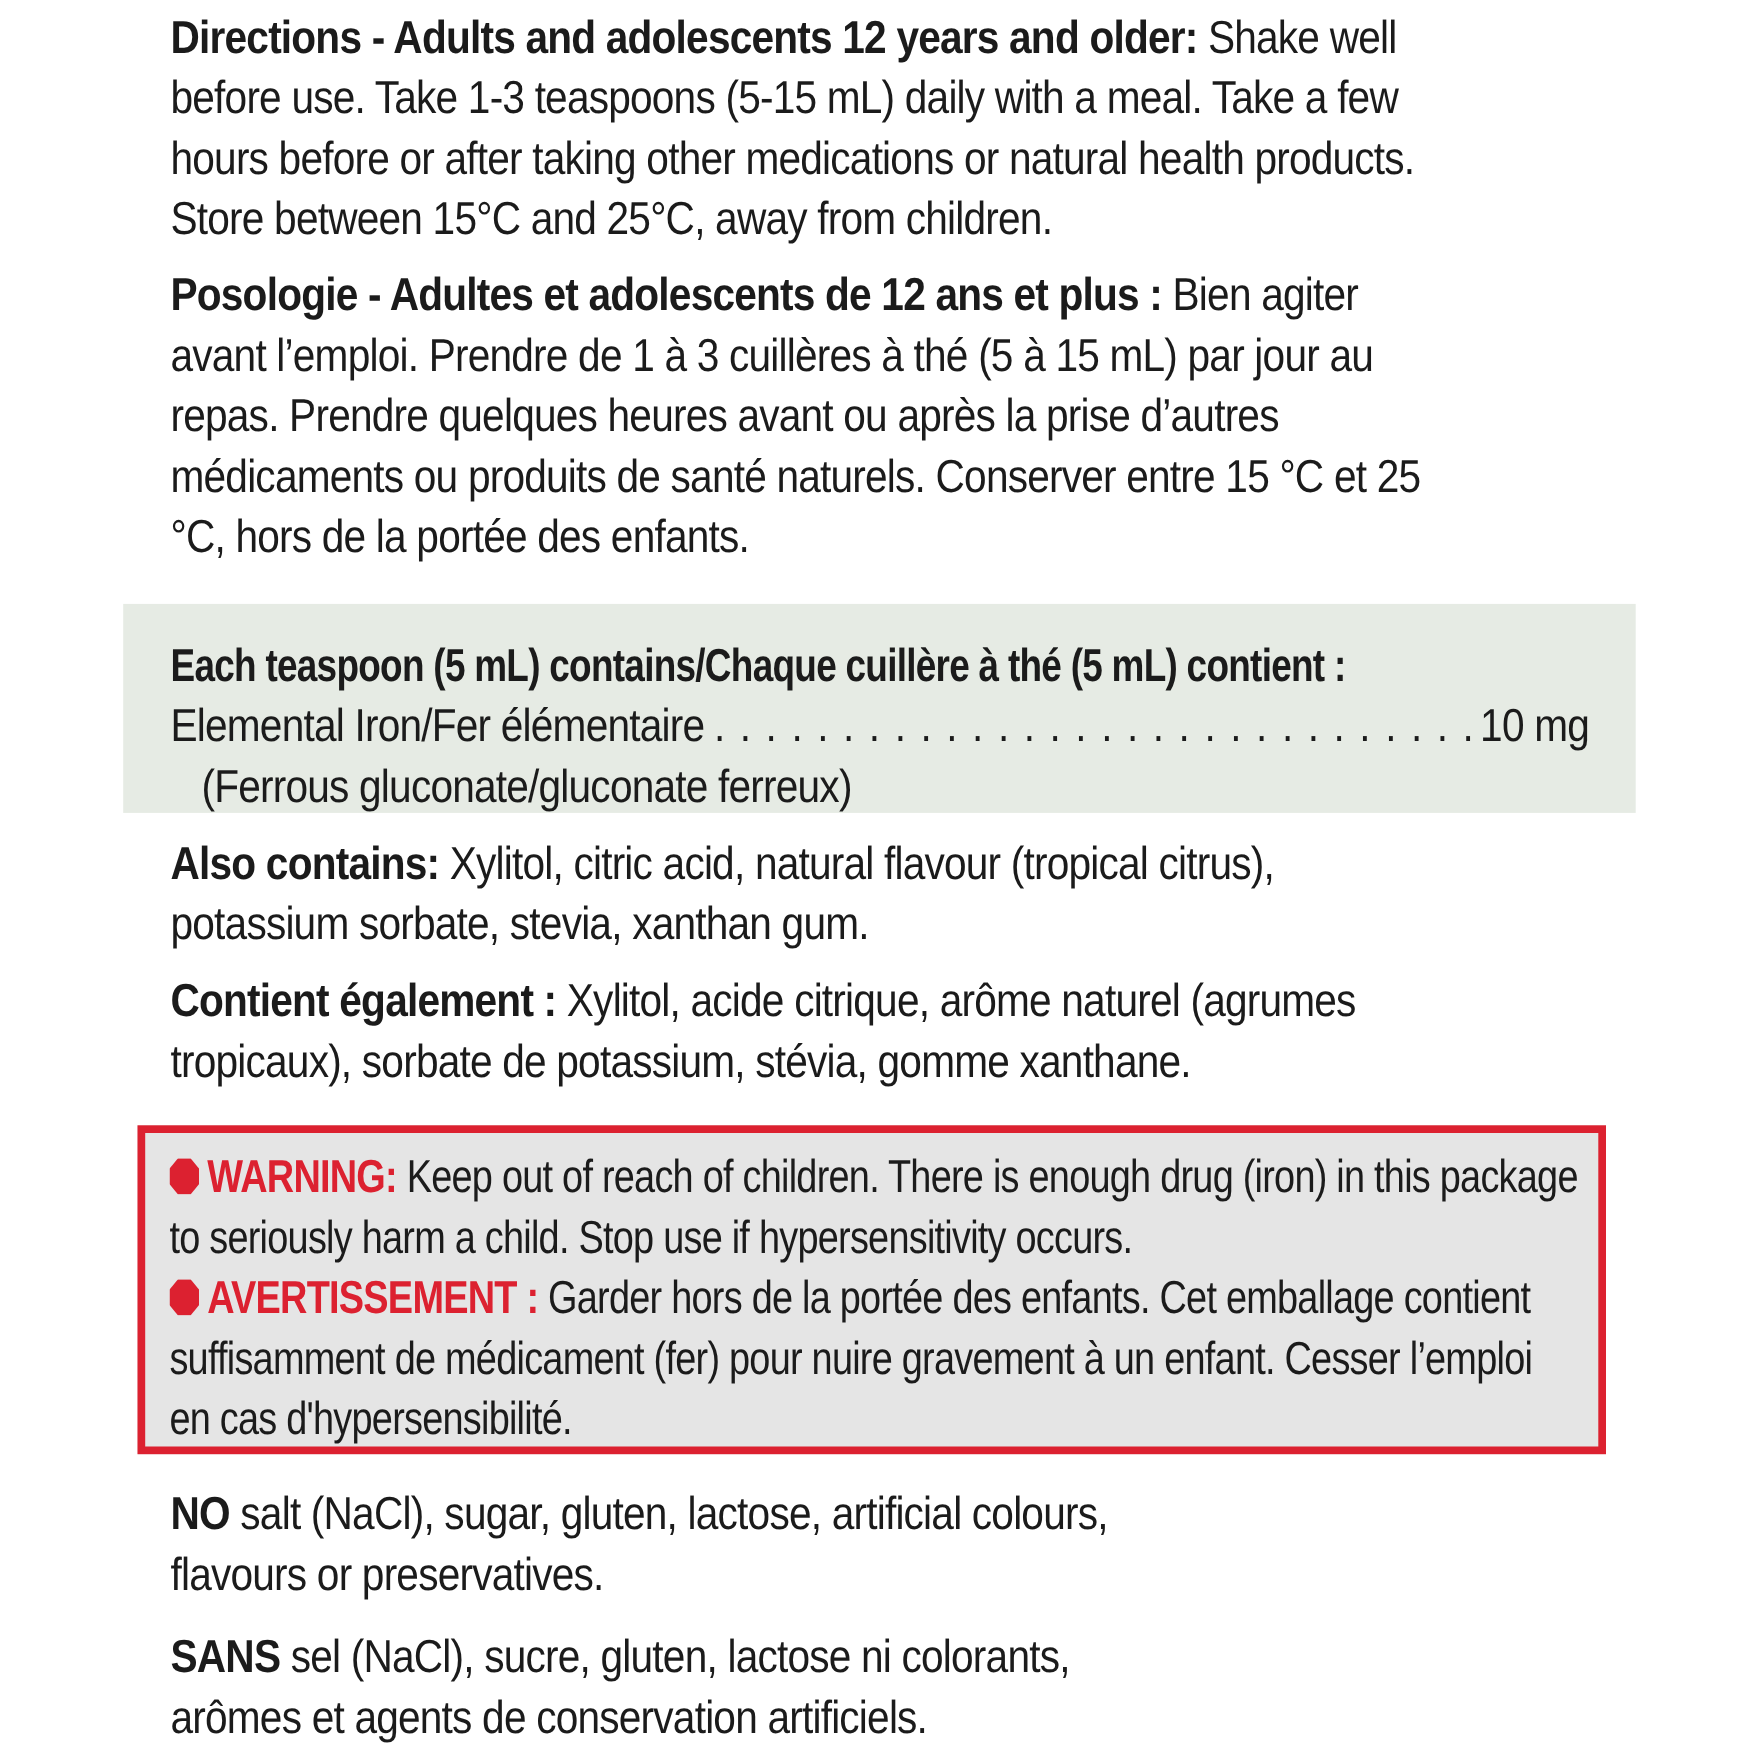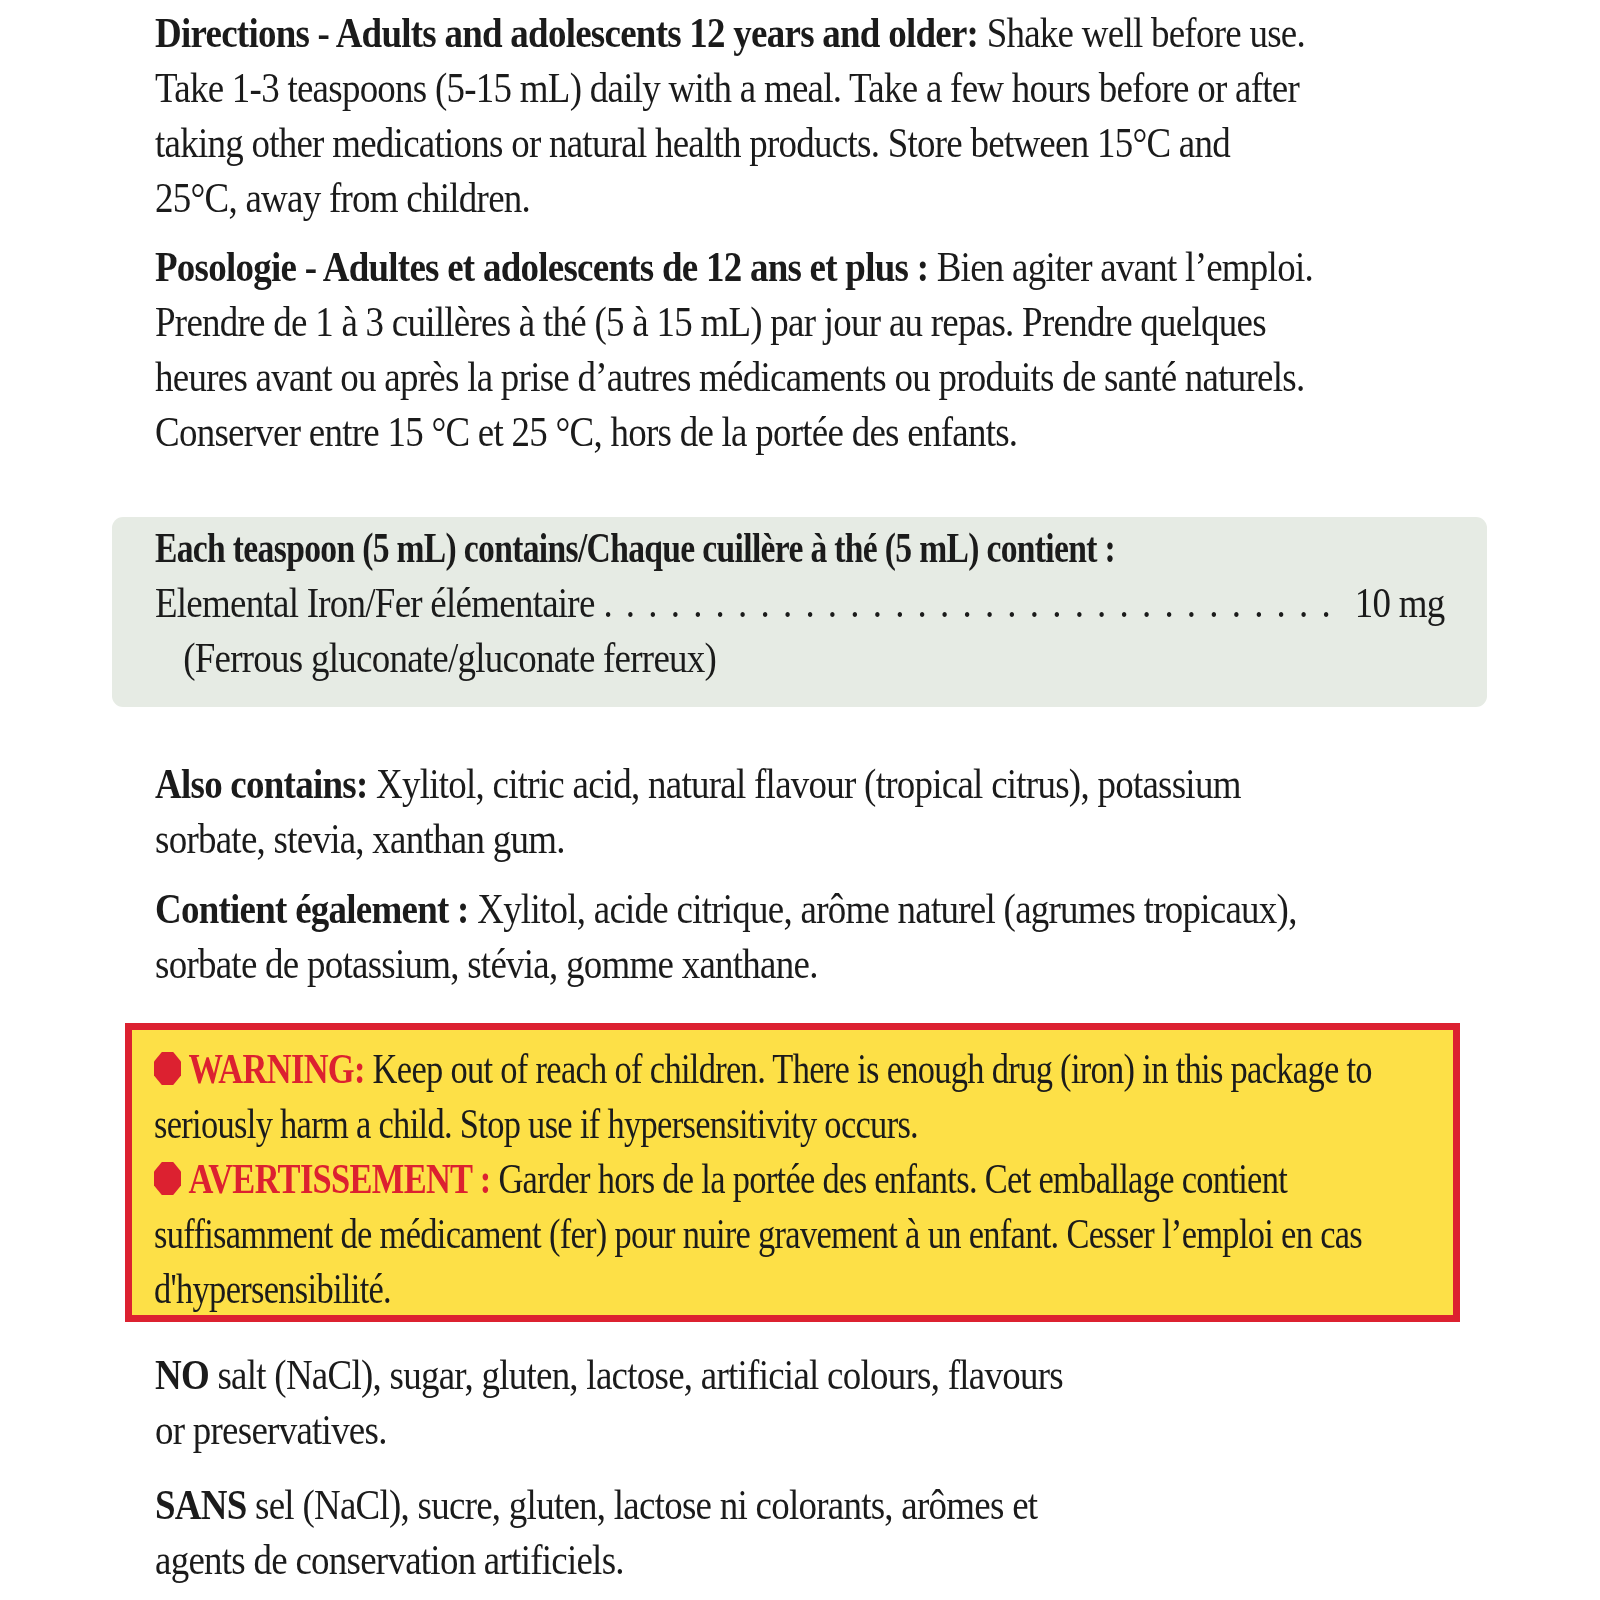--- a/index.html
+++ b/index.html
@@ -1,64 +1,63 @@
 <!DOCTYPE html>
 <html style="--text: #1b1b1b; --accent_red: #dc2130; --panel_bg: #e6ebe4; --badge_green: #1d8a52;"><head>
 <meta charset="utf-8">
 <style>
   html,body{margin:0;padding:0;background:#ffffff;}
   .page{
     position:relative;
     width:1600px;height:1600px;
     overflow:hidden;
     background:#ffffff;
-    font-family:Liberation Serif, serif;
+    font-family:Liberation Sans, sans-serif;
     color:var(--text,#1b1b1b);
   }
   .t{
     font-size:42px;
     line-height:55px;
     letter-spacing:-0.02em;
     margin:0;
     transform-origin:0 0;
   }
   b{font-weight:bold;}
   
   .fit88{width:113.6%;transform:scaleX(.88);}
   .fit82{width:122%;transform:scaleX(.82);}
   .fit80{width:125%;transform:scaleX(.80);}
   .abs{position:absolute;}
 
   .panel{
     position:absolute;
-    left:112px;top:517px;
+    left:112px;top:549px;
     width:1375px;height:190px;
     background:var(--panel_bg,#e6ebe4);
     box-sizing:border-box;
-    padding:4px 42px 12px 43px;
-    border-radius:11px;
+    padding:28px 42px 12px 43px;
   }
   .iron-row{display:flex;align-items:baseline;}
   .iron-row .dots{
     flex:1;
     overflow:hidden;
     white-space:nowrap;
     letter-spacing:15px;
     margin:0 10px;
   }
   .iron-src{padding-left:32px;}
 
   .warnbox{
     position:absolute;
     left:125px;top:1023px;
     width:1335px;height:299px;
     box-sizing:border-box;
     border:7px solid var(--accent_red,#dc2130);
     padding:12px 18px 12px 22px;
-    background:#fde047;
+    background:#e5e5e5;
   }
   .red{color:var(--accent_red,#dc2130);}
   .octagon{
     display:inline-block;
     width:33px;height:33px;
     background:var(--accent_red,#dc2130);
     clip-path:polygon(29% 0,71% 0,100% 29%,100% 71%,71% 100%,29% 100%,0 71%,0 29%);
     vertical-align:-2px;
     margin-right:9px;
   }

